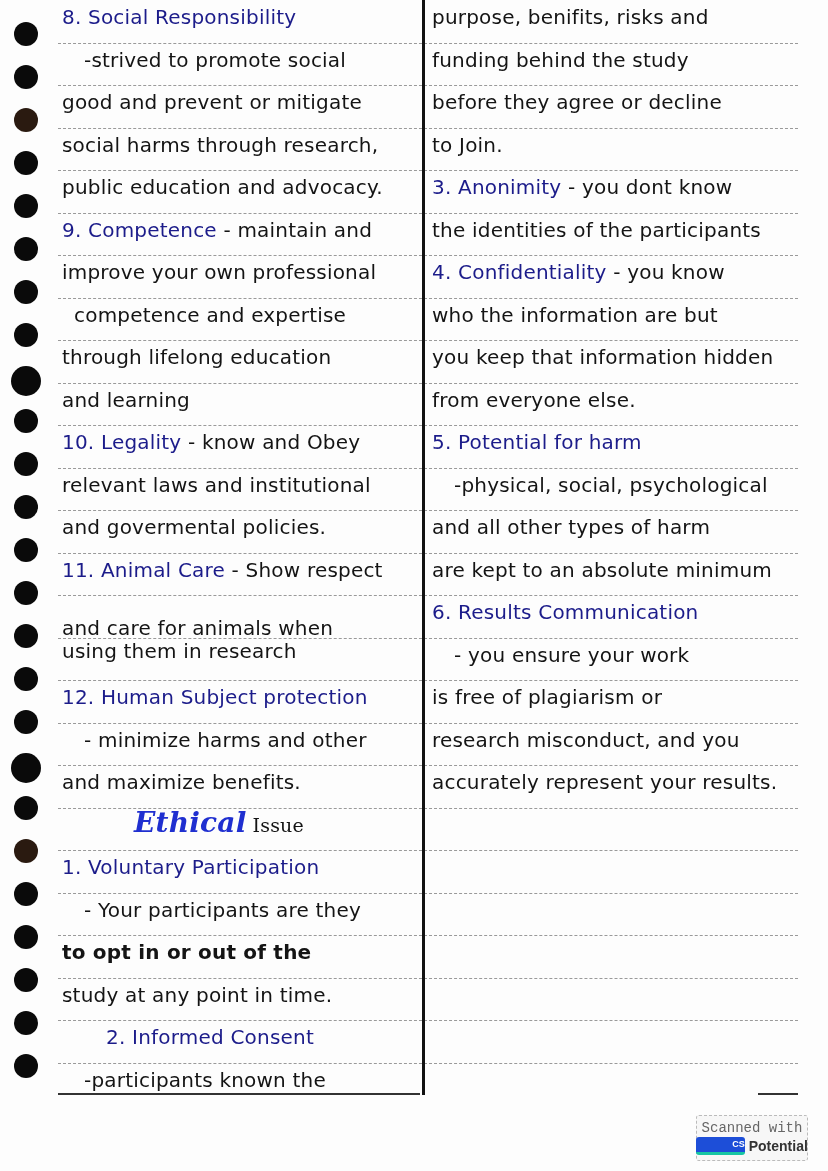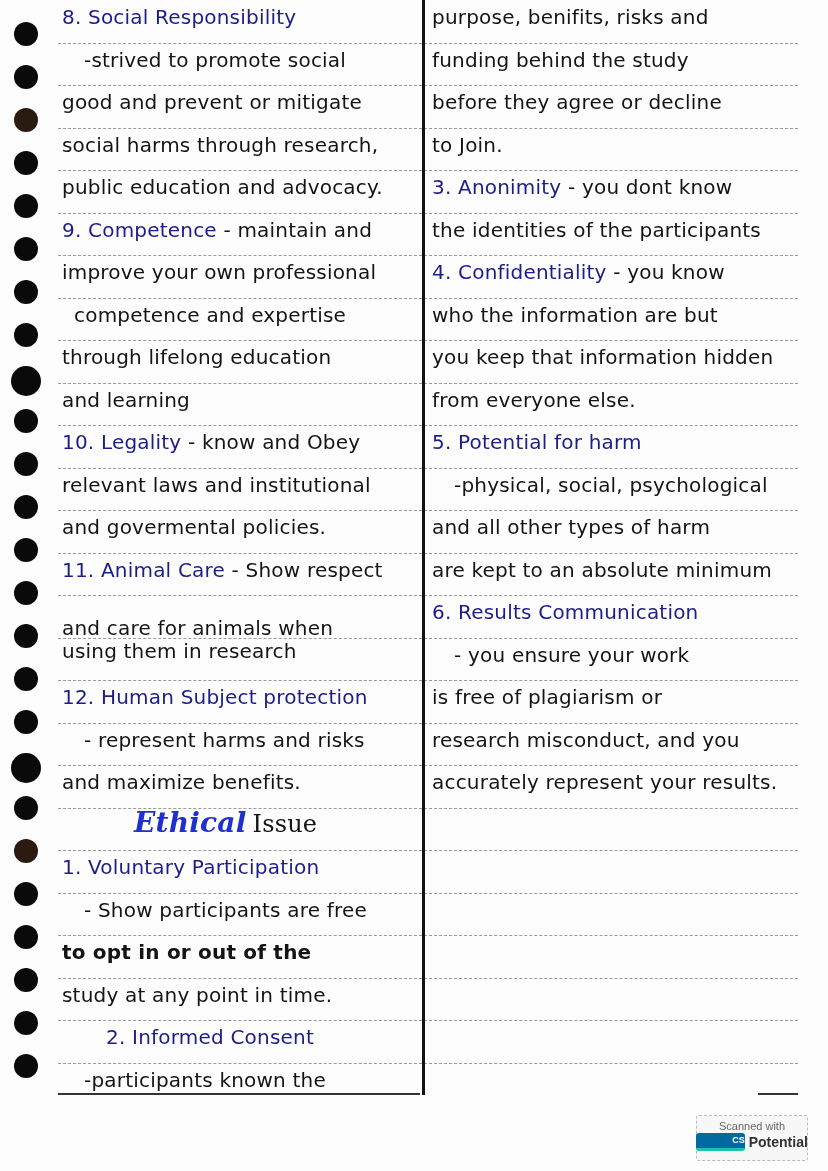--- a/index.html
+++ b/index.html
@@ -13,27 +13,27 @@
   .divider { position: absolute; left: 422px; top: 0; width: 3px; height: 1095px; background: #111; }
   .bottom-rule { position: absolute; top: 1093px; height: 2px; background: #333; }
   .col { position: absolute; top: 0; }
   .col.left { left: 62px; width: 355px; }
   .col.right { left: 432px; width: 392px; }
   .line { position: absolute; left: 0; height: 42px; line-height: 42px; white-space: nowrap;
           font-family: "DejaVu Sans", sans-serif; font-size: 20px; color: #141414; letter-spacing: 0.2px; }
   .line .head { color: #1c1c8a; }
   .ind { padding-left: 22px; }
   .title-line { font-family: "DejaVu Serif", serif; font-size: 28px; font-weight: bold; font-style: italic; color: #1f2fd0; }
-  .title-line .sub { font-family: "DejaVu Serif", serif; font-size: 24px; font-weight: normal; font-style: normal; color: #141414; margin-left: 6px; }
+  .title-line .sub { font-family: "DejaVu Serif", serif; font-size: 19px; font-weight: normal; font-style: normal; color: #141414; margin-left: 6px; }
   .watermark { position: absolute; left: 696px; top: 1115px; width: 110px; height: 44px;
                border: 1px dashed #bbb; border-radius: 3px; background: #f7f7f7; text-align: center; }
-  .wm-top { font-family: Liberation Sans, sans-serif; font-size: 11px; color: #666; margin-top: 4px; }
+  .wm-top { font-family: Liberation Mono, monospace; font-size: 14px; color: #666; margin-top: 4px; }
   .wm-brand { font-family: "Liberation Sans", sans-serif; font-size: 14px; font-weight: bold; color: #333;
               display: flex; align-items: center; justify-content: center; gap: 4px; margin-top: 1px; }
-  .cs-logo { width: 16px; height: 15px; background: #0369a1; color: #fff; font-size: 9px; font-weight: bold;
+  .cs-logo { width: 16px; height: 15px; background: #1d4ed8; color: #fff; font-size: 9px; font-weight: bold;
              border-radius: 3px; border-bottom: 3px solid #17c6a3; line-height: 15px; padding-left: 36px; }
 </style>
 </head>
 <body>
 
 <div class="page">
   <div id="holes">
       <div class="hole" style="top: 22px;"></div>
       <div class="hole" style="top: 65px;"></div>
       <div class="hole brown" style="top: 108px;"></div>
@@ -102,25 +102,25 @@
       <div class="line" style="top: 293.5px; margin-left: 12px;"><span class="head"></span><span>competence and expertise</span></div>
       <div class="line" style="top: 336px;"><span class="head"></span><span>through lifelong education</span></div>
       <div class="line" style="top: 378.5px;"><span class="head"></span><span>and learning</span></div>
       <div class="line" style="top: 421px;"><span class="head">10. Legality</span><span> - know and Obey</span></div>
       <div class="line" style="top: 463.5px;"><span class="head"></span><span>relevant laws and institutional</span></div>
       <div class="line" style="top: 506px;"><span class="head"></span><span>and govermental policies.</span></div>
       <div class="line" style="top: 548.5px;"><span class="head">11. Animal Care</span><span> - Show respect</span></div>
       <div class="line" style="top: 607px; text-align: right;"><span class="head"></span><span>and care for animals when</span></div>
       <div class="line" style="top: 630px;"><span class="head"></span><span>using them in research</span></div>
       <div class="line" style="top: 676px;"><span class="head">12. Human Subject protection</span><span></span></div>
-      <div class="line ind" style="top: 718.5px;"><span class="head"></span><span>- represent harms and risks</span></div>
+      <div class="line ind" style="top: 718.5px;"><span class="head"></span><span>- minimize harms and other</span></div>
       <div class="line" style="top: 761px;"><span class="head"></span><span>and maximize benefits.</span></div>
       <div class="line title-line" style="top: 801.5px; left: 72px;"><span>Ethical</span><span class="sub">Issue</span></div>
       <div class="line" style="top: 846px;"><span class="head">1. Voluntary Participation</span><span></span></div>
-      <div class="line ind" style="top: 888.5px;"><span class="head"></span><span>- Show participants are free</span></div>
+      <div class="line ind" style="top: 888.5px;"><span class="head"></span><span>- Your participants are they</span></div>
       <div class="line" style="top: 931px; font-weight: bold;"><span class="head"></span><span>to opt in or out of the</span></div>
       <div class="line" style="top: 973.5px;"><span class="head"></span><span>study at any point in time.</span></div>
       <div class="line" style="top: 1016px; margin-left: 44px;"><span class="head">2. Informed Consent</span><span></span></div>
       <div class="line ind" style="top: 1058.5px;"><span class="head"></span><span>-participants known the</span></div>
     </div>
   <div class="col right" id="col-right">
       <div class="line" style="top: -4px;"><span class="head"></span><span>purpose, benifits, risks and</span></div>
       <div class="line" style="top: 38.5px;"><span class="head"></span><span>funding behind the study</span></div>
       <div class="line" style="top: 81px;"><span class="head"></span><span>before they agree or decline</span></div>
       <div class="line" style="top: 123.5px;"><span class="head"></span><span>to Join.</span></div>

